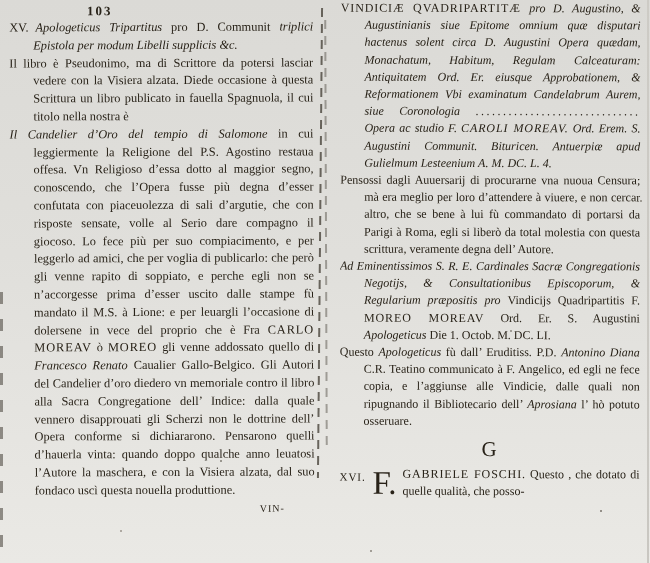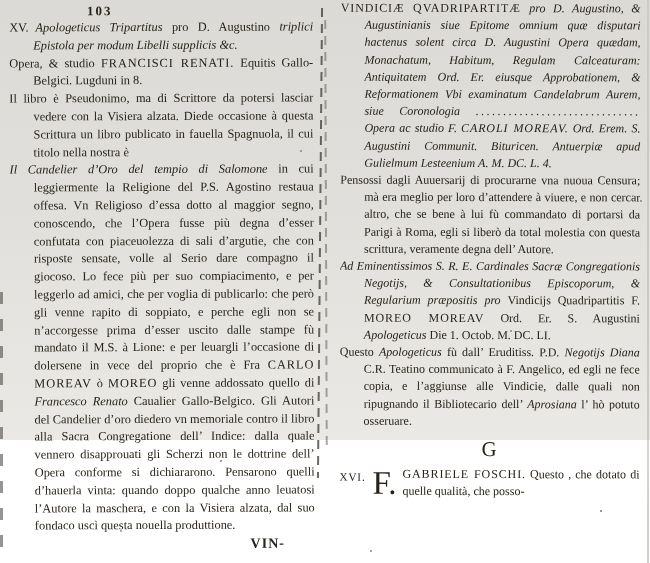--- a/index.html
+++ b/index.html
@@ -1,38 +1,38 @@
 <!DOCTYPE html>
 <html><head>
 <meta charset="utf-8">
 <style>
   html,body{margin:0;padding:0;}
   body{width:650px;height:563px;overflow:hidden;}
   .scan{
-    position:relative;width:650px;height:440px;
+    position:relative;width:650px;height:563px;
     background:linear-gradient(180deg,#dbdad6 0%,#e0dfdb 45%,#eae9e5 100%);
     font-family:"Liberation Serif","DejaVu Serif",serif;
     color:#282218;
   }
   .col{
     position:absolute;top:0;height:563px;overflow:hidden;
     text-align:justify;
   }
   .col-left{left:10px;width:304px;font-size:12.4px;line-height:17.8px;transform:rotate(-0.2deg);}
   .col-right{left:340px;width:300px;font-size:12px;line-height:17.2px;transform:rotate(0.15deg);}
   .pagenum{font-size:13px;font-weight:bold;letter-spacing:2px;line-height:16px;padding-top:3px;}
   .pagenum-left{text-align:left;padding-left:78px;}
   .pagenum-right{text-align:right;padding-right:42px;}
   .para{margin:0;padding-left:24px;text-indent:-24px;text-align:justify;}
   .it{font-style:italic;}
   .caps{letter-spacing:0.9px;}
   .entry-label{padding-right:7px;}
   .dots{letter-spacing:2.5px;font-style:normal;}
   .catchword{text-align:right;margin:0;}
-  .catchword-left{padding-right:30px;letter-spacing:1px;font-weight:bold;font-size:14px;}
+  .catchword-left{padding-right:30px;letter-spacing:1px;font-weight:normal;font-size:10px;}
   .catchword-right{padding-right:6px;}
   .sig-mark{text-align:center;font-size:21px;line-height:26px;margin-top:6px;letter-spacing:1px;}
   .entry16{display:flex;margin-top:4px;}
   .entry16 .lab16{flex:0 0 33px;font-size:11px;padding-top:3px;letter-spacing:1px;}
   .entry16 .dropcap{flex:0 0 auto;font-size:33px;line-height:32px;padding:1px 6px 0 0;}
   .entry16 .txt16{flex:1;text-align:justify;}
   
   .gutter-line{position:absolute;width:2px;background:repeating-linear-gradient(180deg,#49443b 0 9px,rgba(0,0,0,0) 9px 16px);}
   .gutter-a{left:319px;top:8px;height:470px;opacity:.8;transform:rotate(0.5deg);}
   .gutter-b{left:325px;top:20px;height:430px;opacity:.45;transform:rotate(-0.2deg);}
@@ -46,40 +46,39 @@
                330px 520px 0 #8a857c, 80px 500px 0 #9a958c, 600px 170px 0 #8a857c;}
 </style>
 </head>
 <body>
 
 <div class="scan">
 
   <div class="col col-left">
     <div class="pagenum pagenum-left">103</div>
 
-    <p class="para"><span class="entry-label">XV.</span><span class="it">Apologeticus Tripartitus </span><span>pro D. Augustino </span><span class="it">triplici Epistola per modum Libelli supplicis &amp;c.</span></p>
+    <p class="para"><span class="entry-label">XV.</span><span class="it">Apologeticus Tripartitus </span><span>pro D. Communit </span><span class="it">triplici Epistola per modum Libelli supplicis &amp;c.</span></p>
 
-    <p class="para"><span>Opera, &amp; studio </span><span class="caps">FRANCISCI RENATI.</span><span> Equitis Gallo-Belgici. Lugduni in 8.</span></p>
 
     <p class="para">Il libro è Pseudonimo, ma di Scrittore da potersi lasciar vedere con la Visiera alzata. Diede occasione à questa Scrittura un libro publicato in fauella Spagnuola, il cui titolo nella nostra è</p>
 
     <p class="para"><span class="it">Il Candelier d’Oro del tempio di Salomone </span><span>in cui leggiermente la Religione del P.S. Agostino restaua offesa. Vn Religioso d’essa dotto al maggior segno, conoscendo, che l’Opera fusse più degna d’esser confutata con piaceuolezza di sali d’argutie, che con risposte sensate, volle al Serio dare compagno il giocoso. Lo fece più per suo compiacimento, e per leggerlo ad amici, che per voglia di publicarlo: che però gli venne rapito di soppiato, e perche egli non se n’accorgesse prima d’esser uscito dalle stampe fù mandato il M.S. à Lione: e per leuargli l’occasione di dolersene in vece del proprio che è Fra </span><span class="caps">CARLO MOREAV</span><span> ò </span><span class="caps">MOREO</span><span> gli venne addossato quello di </span><span class="it">Francesco Renato</span><span> Caualier Gallo-Belgico. Gli Autori del Candelier d’oro diedero vn memoriale contro il libro alla Sacra Congregatione dell’ Indice: dalla quale vennero disapprouati gli Scherzi non le dottrine dell’ Opera conforme si dichiararono. Pensarono quelli d’hauerla vinta: quando doppo qualche anno leuatosi l’Autore la maschera, e con la Visiera alzata, dal suo fondaco uscì questa nouella produttione.</span></p>
 
     <p class="catchword catchword-left">VIN-</p>
   </div>
 
   <div class="col col-right">
 
     <p class="para"><span class="caps">VINDICIÆ QVADRIPARTITÆ </span><span class="it">pro D. Augustino, &amp; Augustinianis siue Epitome omnium quæ disputari hactenus solent circa D. Augustini Opera quædam, Monachatum, Habitum, Regulam Calceaturam: Antiquitatem Ord. Er. eiusque Approbationem, &amp; Reformationem Vbi examinatum Candelabrum Aurem, siue Coronologia </span><span class="dots">..............................</span><span class="it"> Opera ac studio F. </span><span class="caps it">CAROLI MOREAV.</span><span class="it"> Ord. Erem. S. Augustini Communit. Bituricen. Antuerpiæ apud Gulielmum Lesteenium A. M. DC. L. 4.</span></p>
 
     <p class="para">Pensossi dagli Auuersarij di procurarne vna nuoua Censura; mà era meglio per loro d’attendere à viuere, e non cercar altro, che se bene à lui fù commandato di portarsi da Parigi à Roma, egli si liberò da total molestia con questa scrittura, veramente degna dell’ Autore.</p>
 
     <p class="para"><span class="it">Ad Eminentissimos S. R. E. Cardinales Sacræ Congregationis Negotijs, &amp; Consultationibus Episcoporum, &amp; Regularium præpositis pro </span><span>Vindicijs Quadripartitis F. </span><span class="caps">MOREO MOREAV</span><span> Ord. Er. S. Augustini </span><span class="it">Apologeticus</span><span> Die 1. Octob. M. DC. LI.</span></p>
 
-    <p class="para"><span>Questo </span><span class="it">Apologeticus</span><span> fù dall’ Eruditiss. P.D. </span><span class="it">Negotijs Diana</span><span> C.R. Teatino communicato à F. Angelico, ed egli ne fece copia, e l’aggiunse alle Vindicie, dalle quali non ripugnando il Bibliotecario dell’ </span><span class="it">Aprosiana</span><span> l’ hò potuto osseruare.</span></p>
+    <p class="para"><span>Questo </span><span class="it">Apologeticus</span><span> fù dall’ Eruditiss. P.D. </span><span class="it">Antonino Diana</span><span> C.R. Teatino communicato à F. Angelico, ed egli ne fece copia, e l’aggiunse alle Vindicie, dalle quali non ripugnando il Bibliotecario dell’ </span><span class="it">Aprosiana</span><span> l’ hò potuto osseruare.</span></p>
 
     <div class="sig-mark">G</div>
 
     <div class="entry16">
       <span class="lab16">XVI.</span>
       <span class="dropcap">F.</span>
       <div class="txt16"><span class="caps">GABRIELE FOSCHI.</span><span> Questo , che dotato di quelle qualità, che posso-</span></div>
     </div>
 
   </div>

